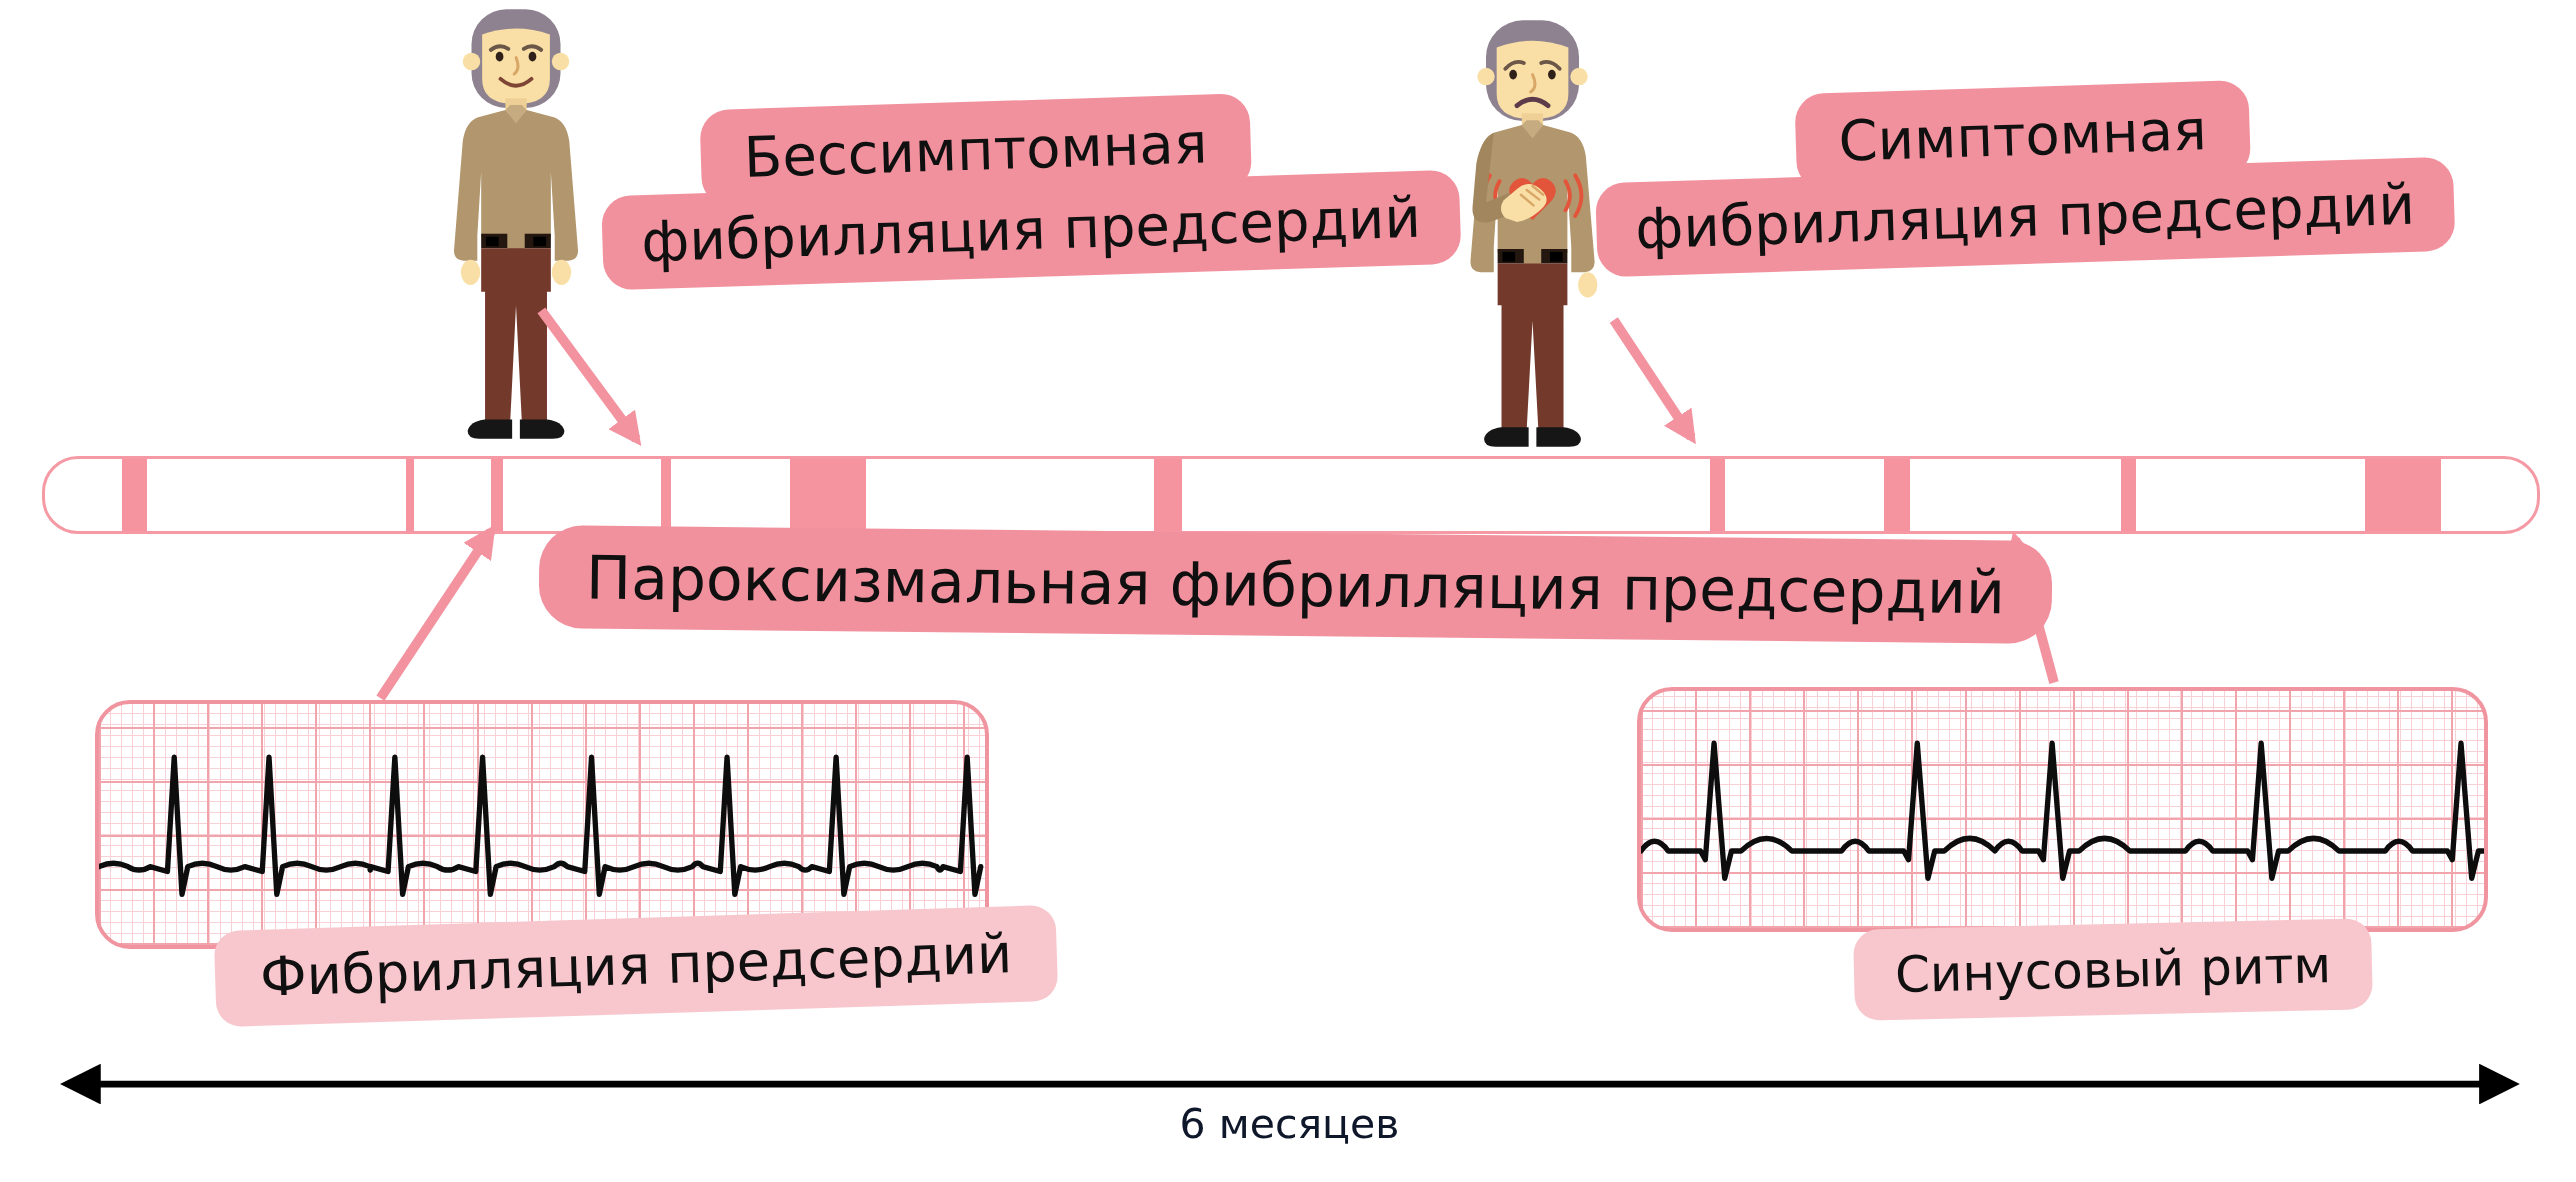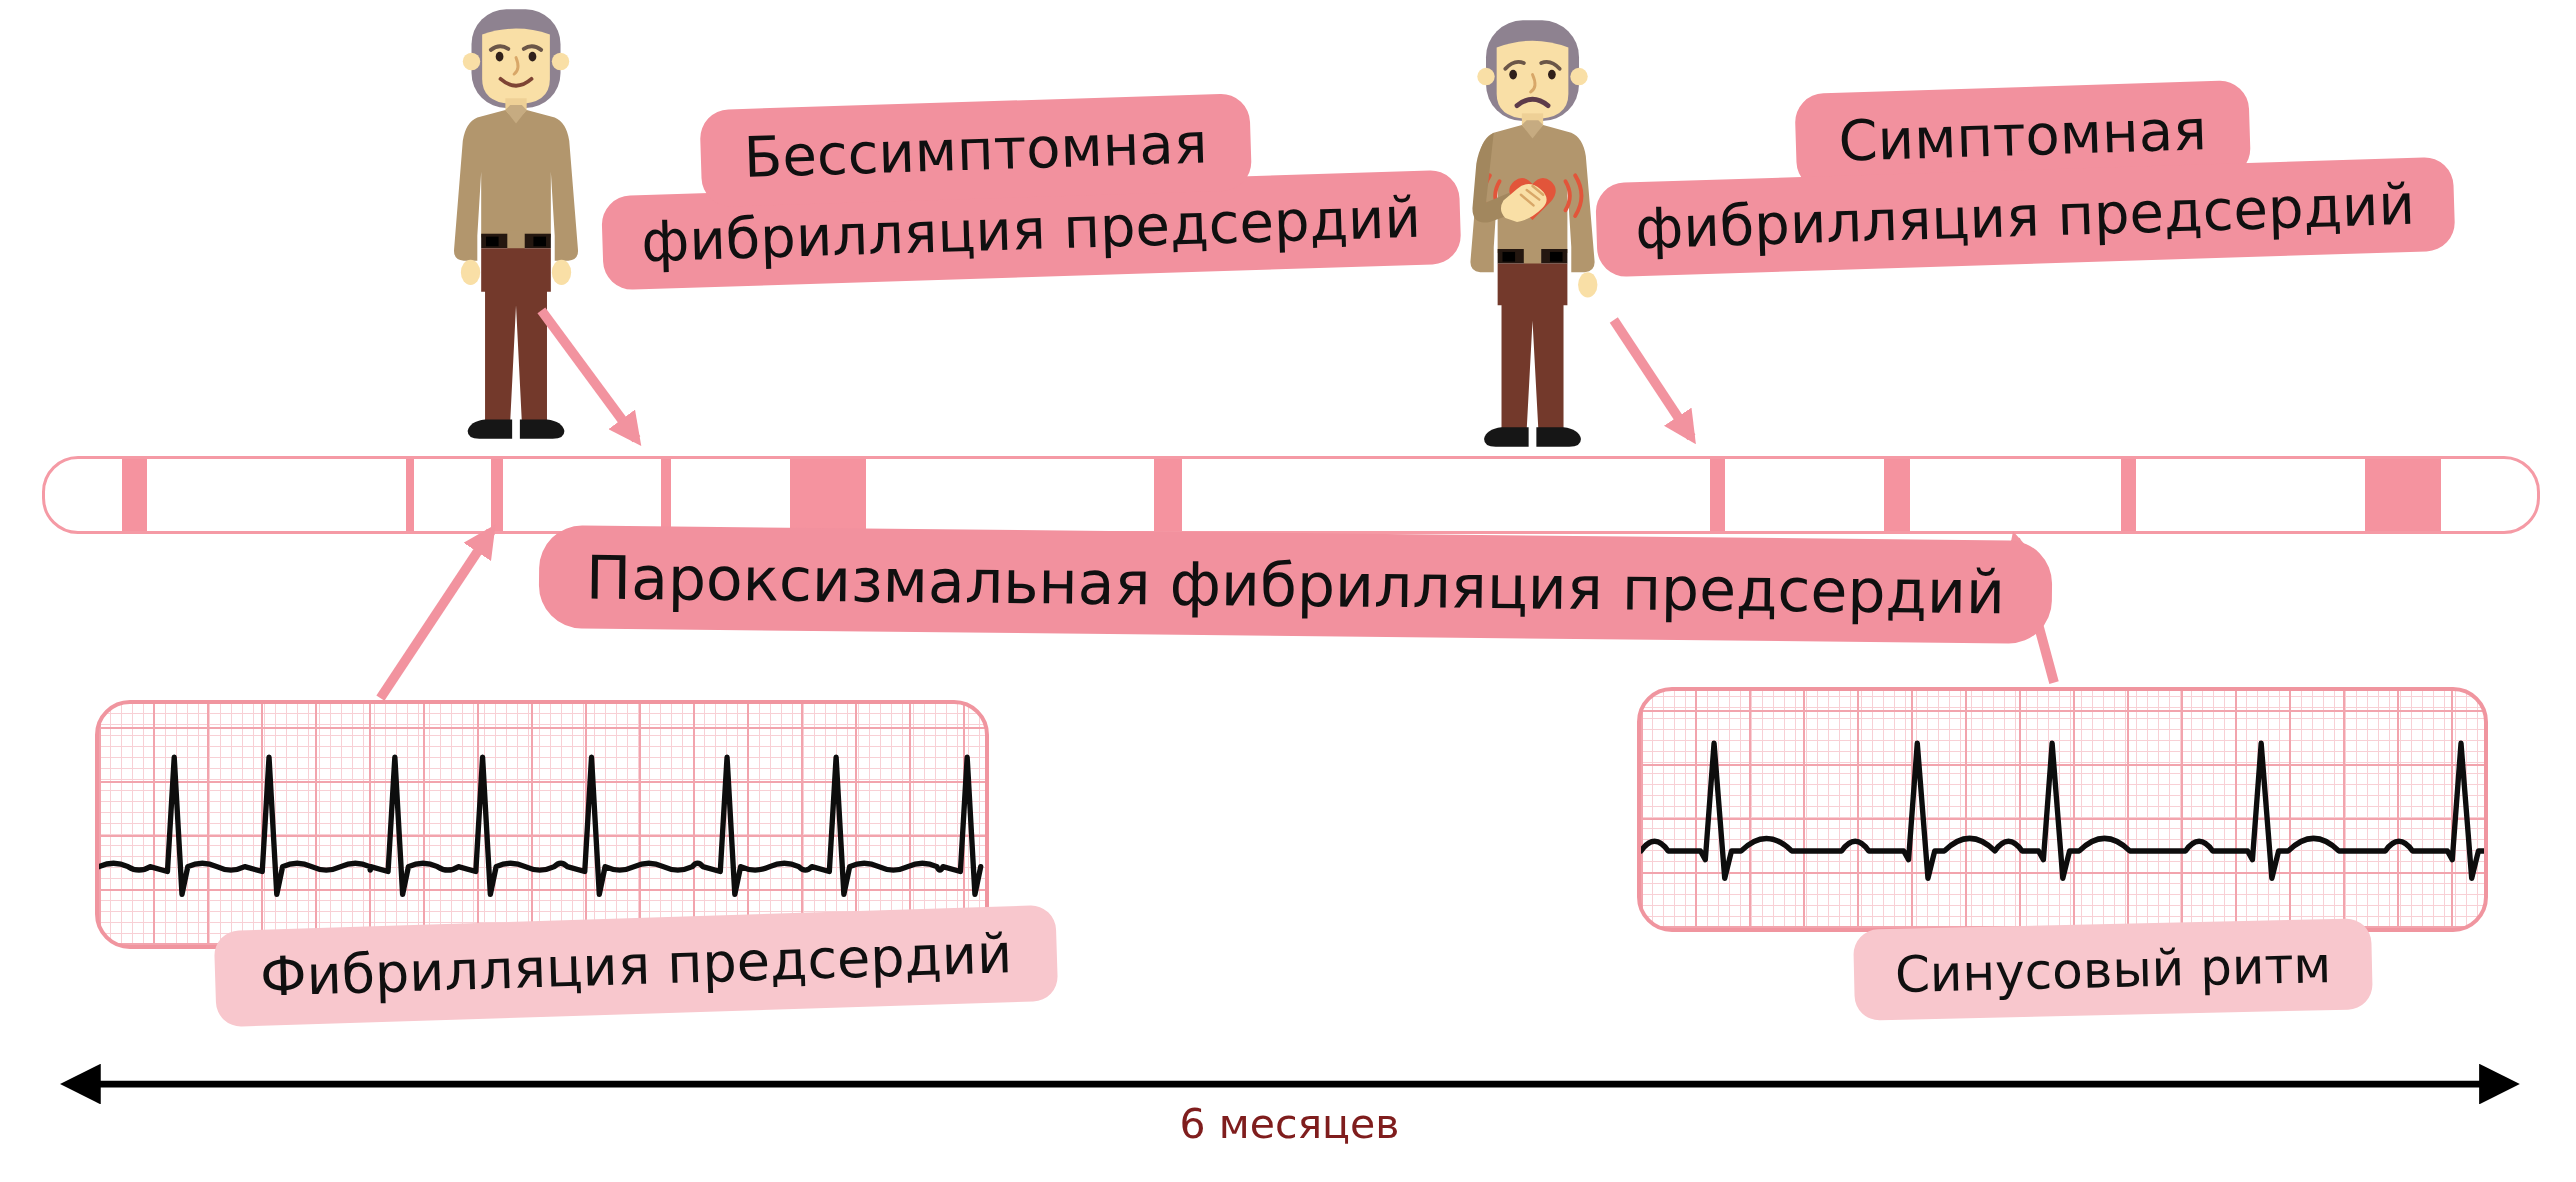--- a/index.html
+++ b/index.html
@@ -49,21 +49,21 @@
   .ecg svg{position:absolute;inset:0;width:100%;height:100%;}
   .ecg path{fill:none;stroke:#0d0d0d;stroke-width:5.5;stroke-linejoin:round;stroke-linecap:round;}
   
   .connectors{position:absolute;left:0;top:0;width:2576px;height:1182px;z-index:4;pointer-events:none;}
   .person{position:absolute;z-index:2;}
   .person-left{left:427px;top:4.8px;width:179px;height:441px;}
   .person-right{left:1424px;top:17.5px;width:218px;height:432px;}
   
   .duration{
     position:absolute;left:1018px;top:1100px;width:543px;text-align:center;
-    font-size:41px;z-index:2;color:#7f1d1d;
+    font-size:41px;z-index:2;color:#0f172a;
   }
 </style>
 </head>
 <body>
 
 <div class="canvas">
 
   <svg class="connectors" viewBox="0 0 2656 1219" xmlns="http://www.w3.org/2000/svg" aria-hidden="true">
     <defs>
       <marker id="mPink" viewBox="0 0 10 10" refX="7.5" refY="5" markerWidth="3.4" markerHeight="3.4" orient="auto-start-reverse">

